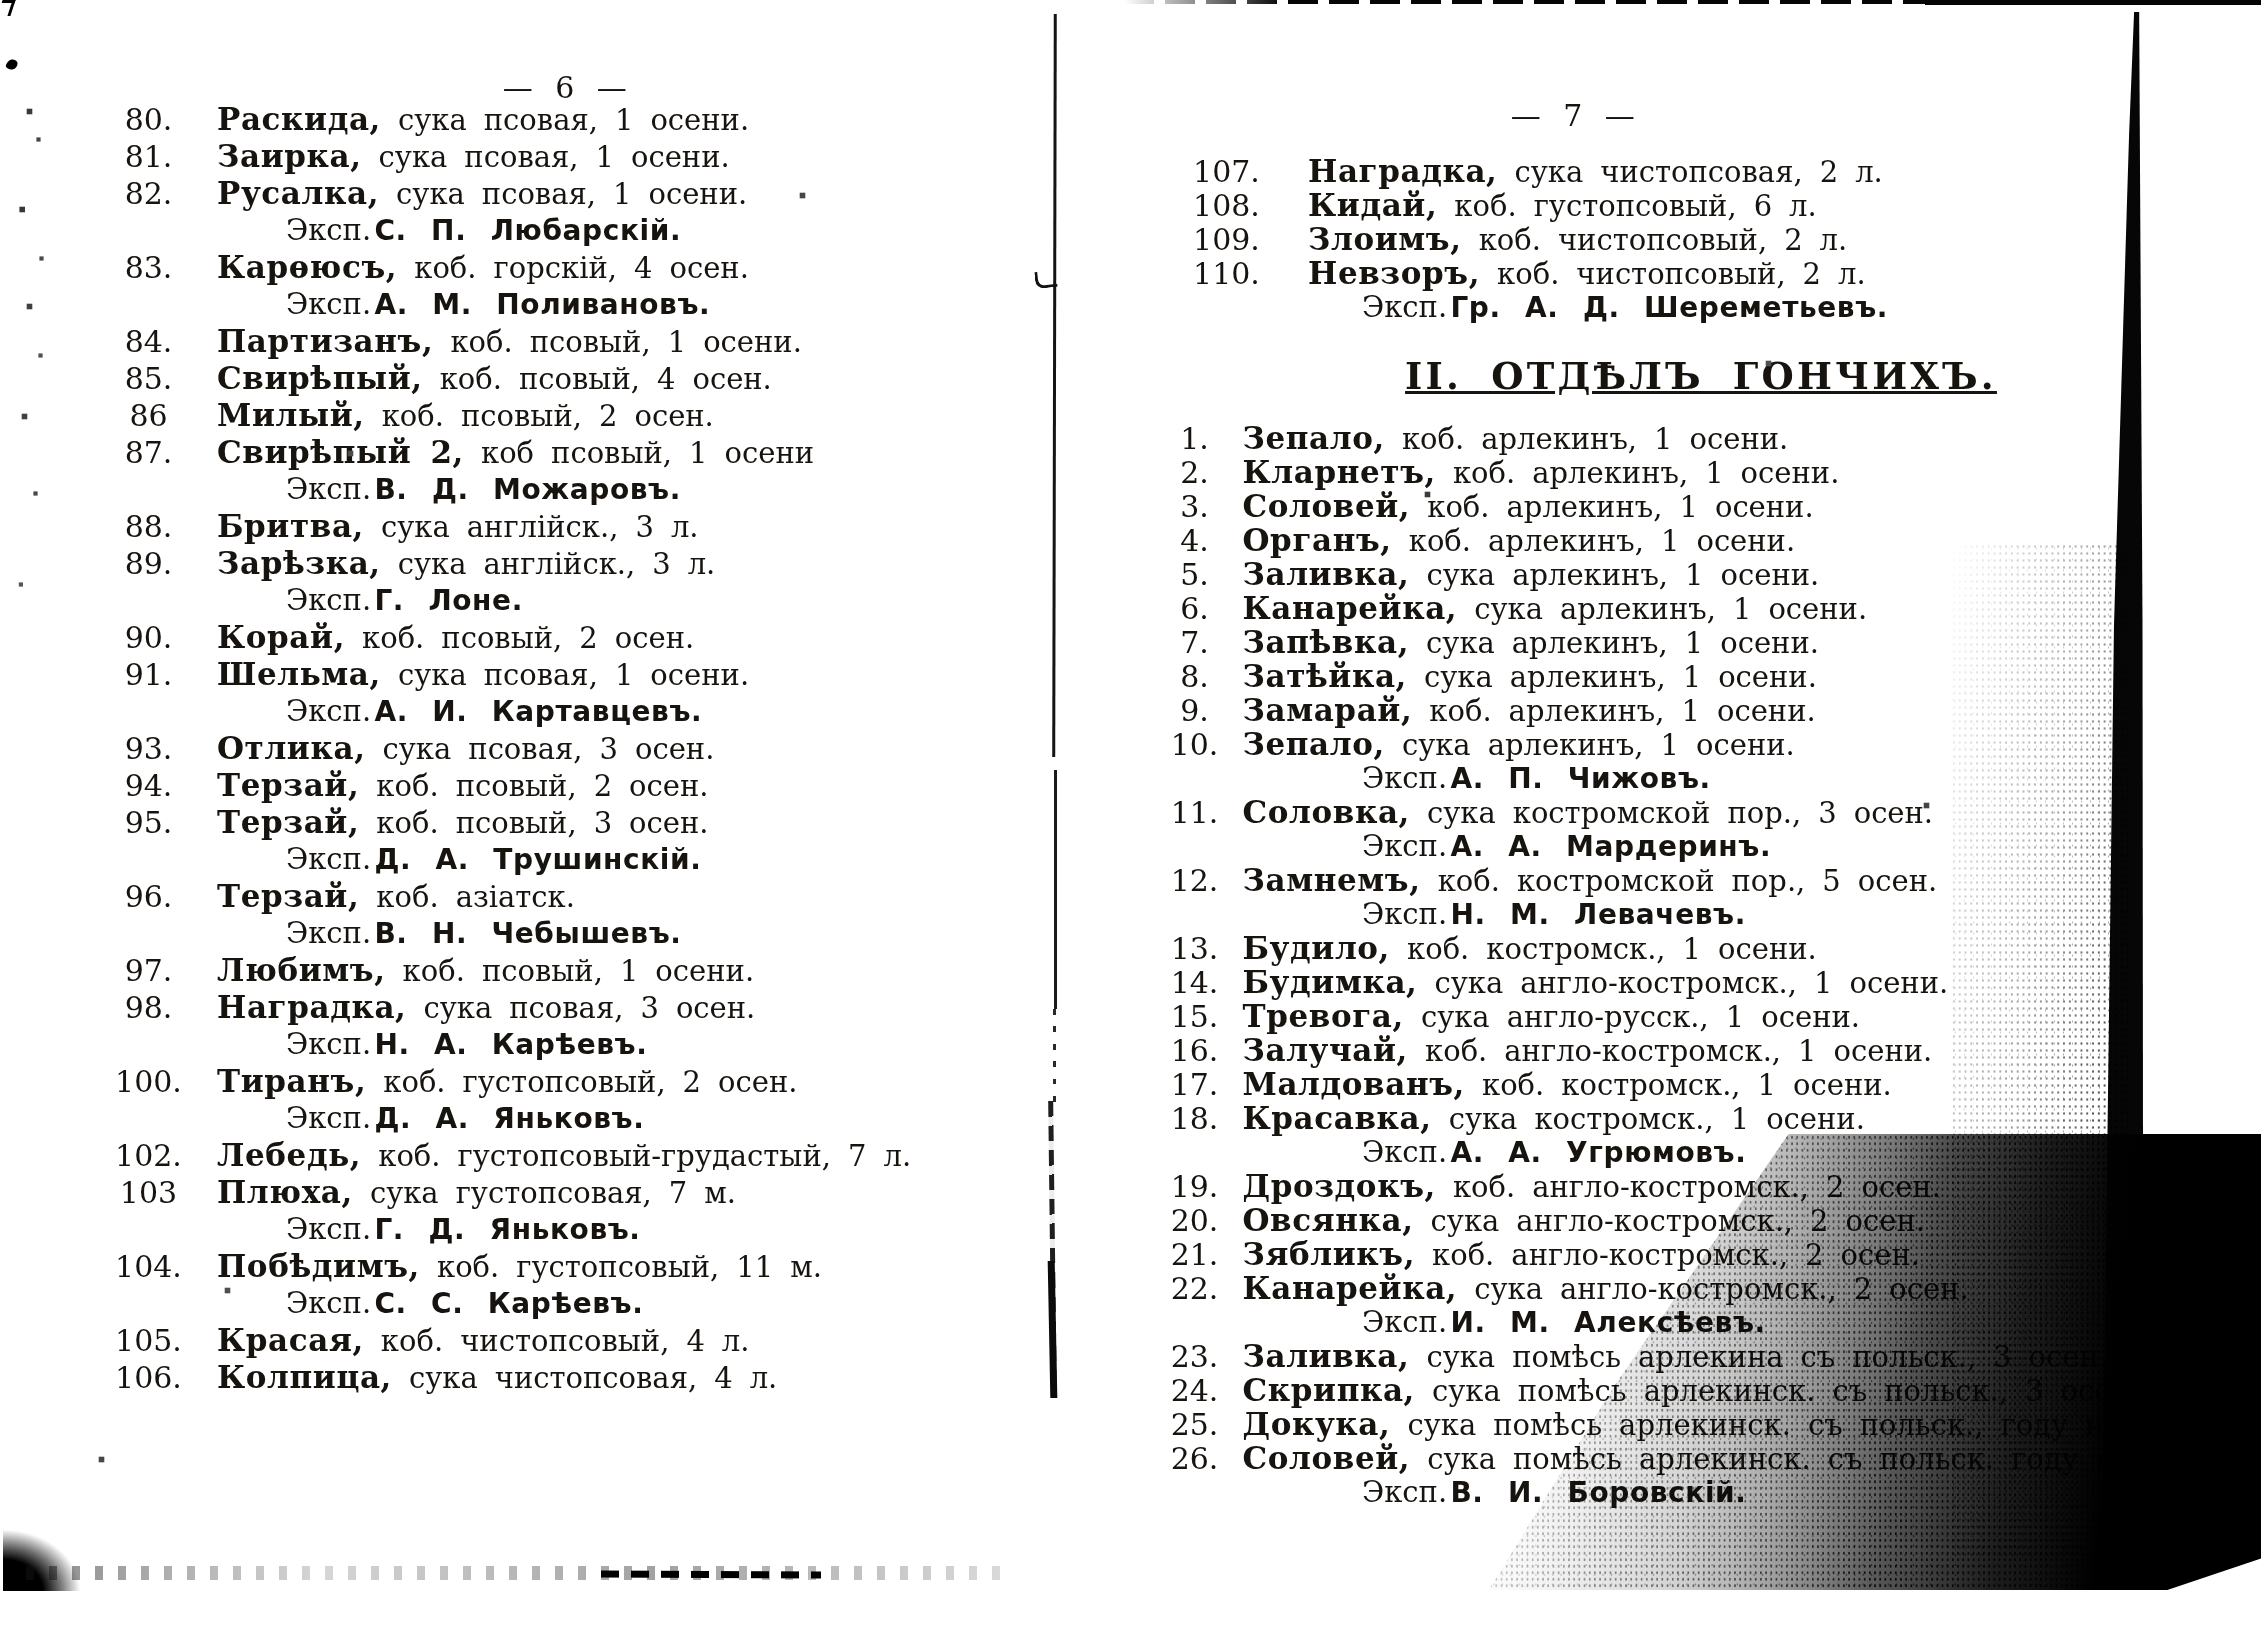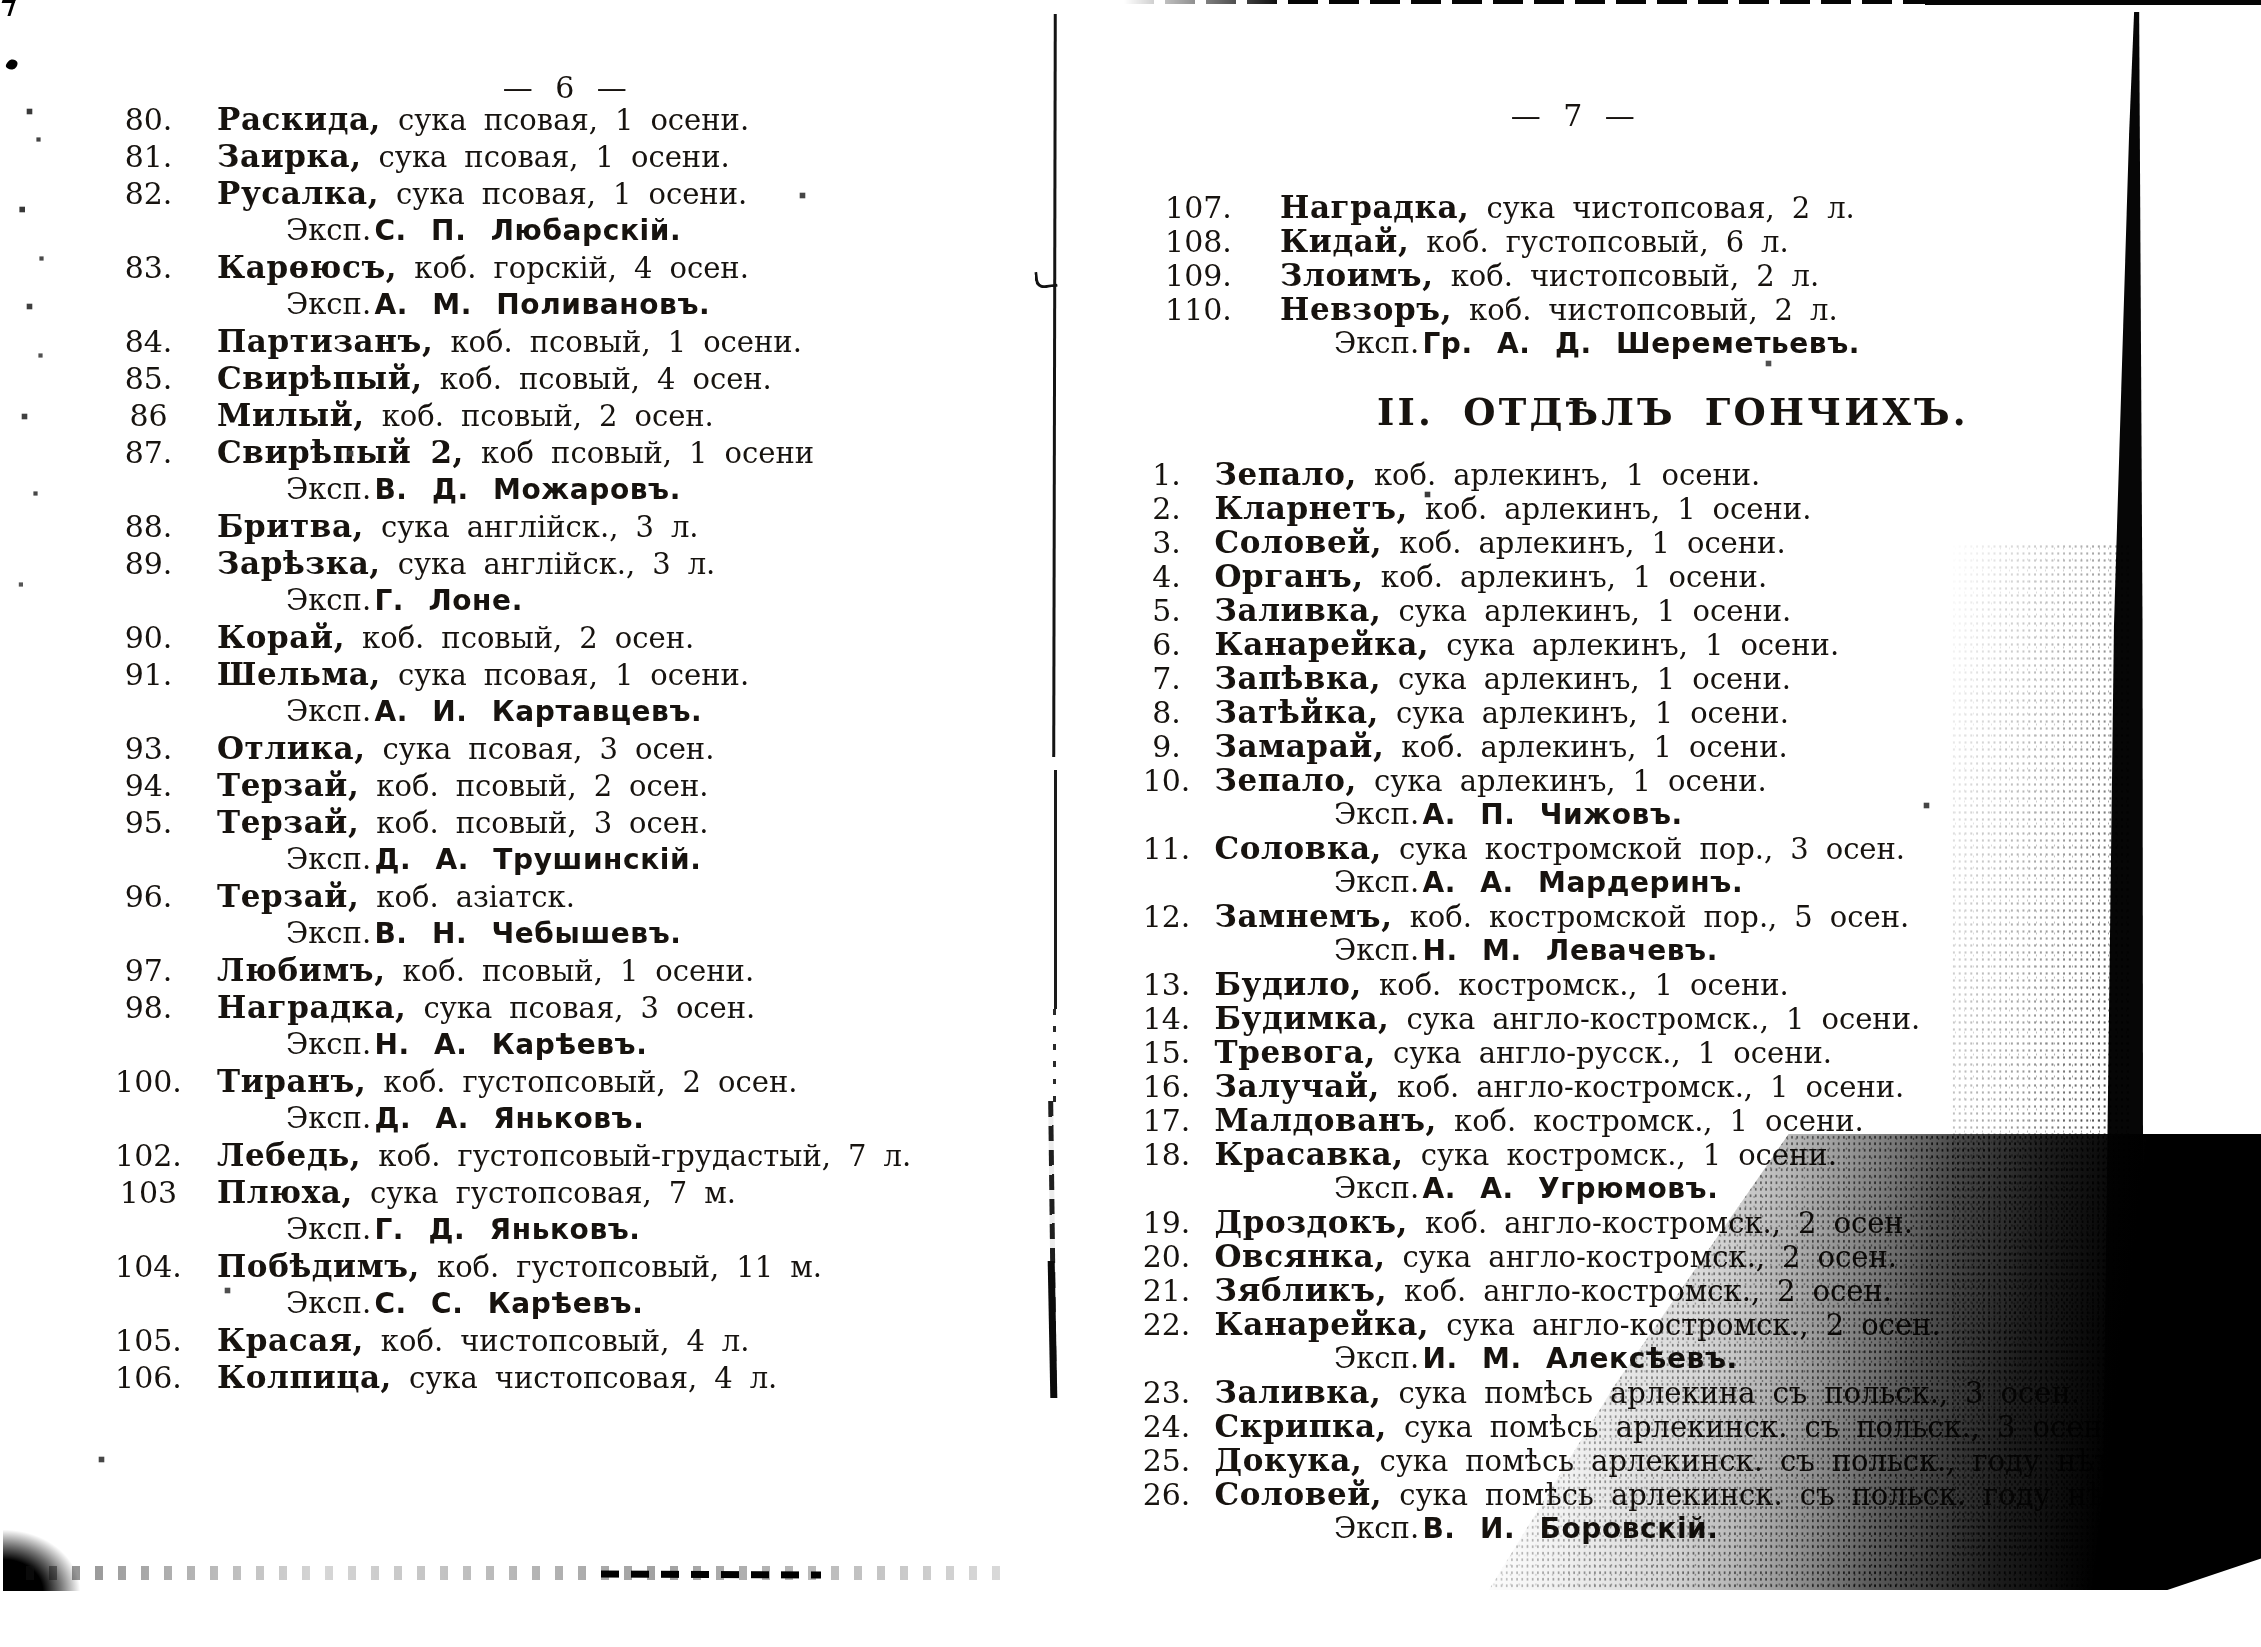--- a/index.html
+++ b/index.html
@@ -8,21 +8,21 @@
     background:#ffffff;color:#17130f;
     font-family:"DejaVu Serif", serif;
   }
   
   .page-num{position:absolute;font-size:30px;letter-spacing:6.5px;white-space:nowrap;}
   #pagenum-left{left:497px;top:70px;width:142px;text-align:center;}
   #pagenum-right{left:1505px;top:98px;width:142px;text-align:center;}
 
   .list{position:absolute;}
   #left-list{left:97px;top:101px;width:917px;}
-  #right-col{left:1134px;top:154px;width:1020px;margin-top:36px;}
+  #right-col{left:1162px;top:154px;width:1020px;}
 
   .row{white-space:nowrap;}
   #left-list .row{height:37px;line-height:37px;}
   #right-col .row{height:34px;line-height:34px;}
 
   .num{display:inline-block;text-align:center;font-size:30px;}
   #left-list .num{width:103px;padding-right:17px;}
   .right-main .num{width:65px;padding-right:15.5px;}
   .right-top .num{width:129px;padding-right:17px;}
 
@@ -30,21 +30,21 @@
   .dog{font-size:31px;letter-spacing:0.6px;font-weight:bold;}
   .exh{padding-left:189px;}
   #right-col .exh{padding-left:200px;}
   .exh-label{font-size:29px;}
   .owner{
     font-family:"DejaVu Sans", sans-serif;font-weight:bold;
     font-size:28px;word-spacing:14px;letter-spacing:0.6px;text-align:center;
   }
   #section-title{
     margin:30px 0 23px 58px;text-align:center;
-    font-size:37px;font-weight:bold;letter-spacing:3.2px;word-spacing:13px;
+    font-size:37px;font-weight:bold;letter-spacing:3.2px;word-spacing:13px;text-decoration:underline;
   }
 
   
   .art{position:absolute;pointer-events:none;}
 
   
   #gutter-a{left:1053px;top:14px;width:2.6px;height:743px;background:#141414;transform:rotate(0.12deg);}
   #gutter-a2{left:1054px;top:770px;width:2.6px;height:239px;background:#1a1a1a;}
   #gutter-d{left:1053px;top:1009px;width:2.6px;height:94px;
     background:repeating-linear-gradient(180deg,#2a2a2a 0 5.8px,transparent 5.8px 17.4px);}

